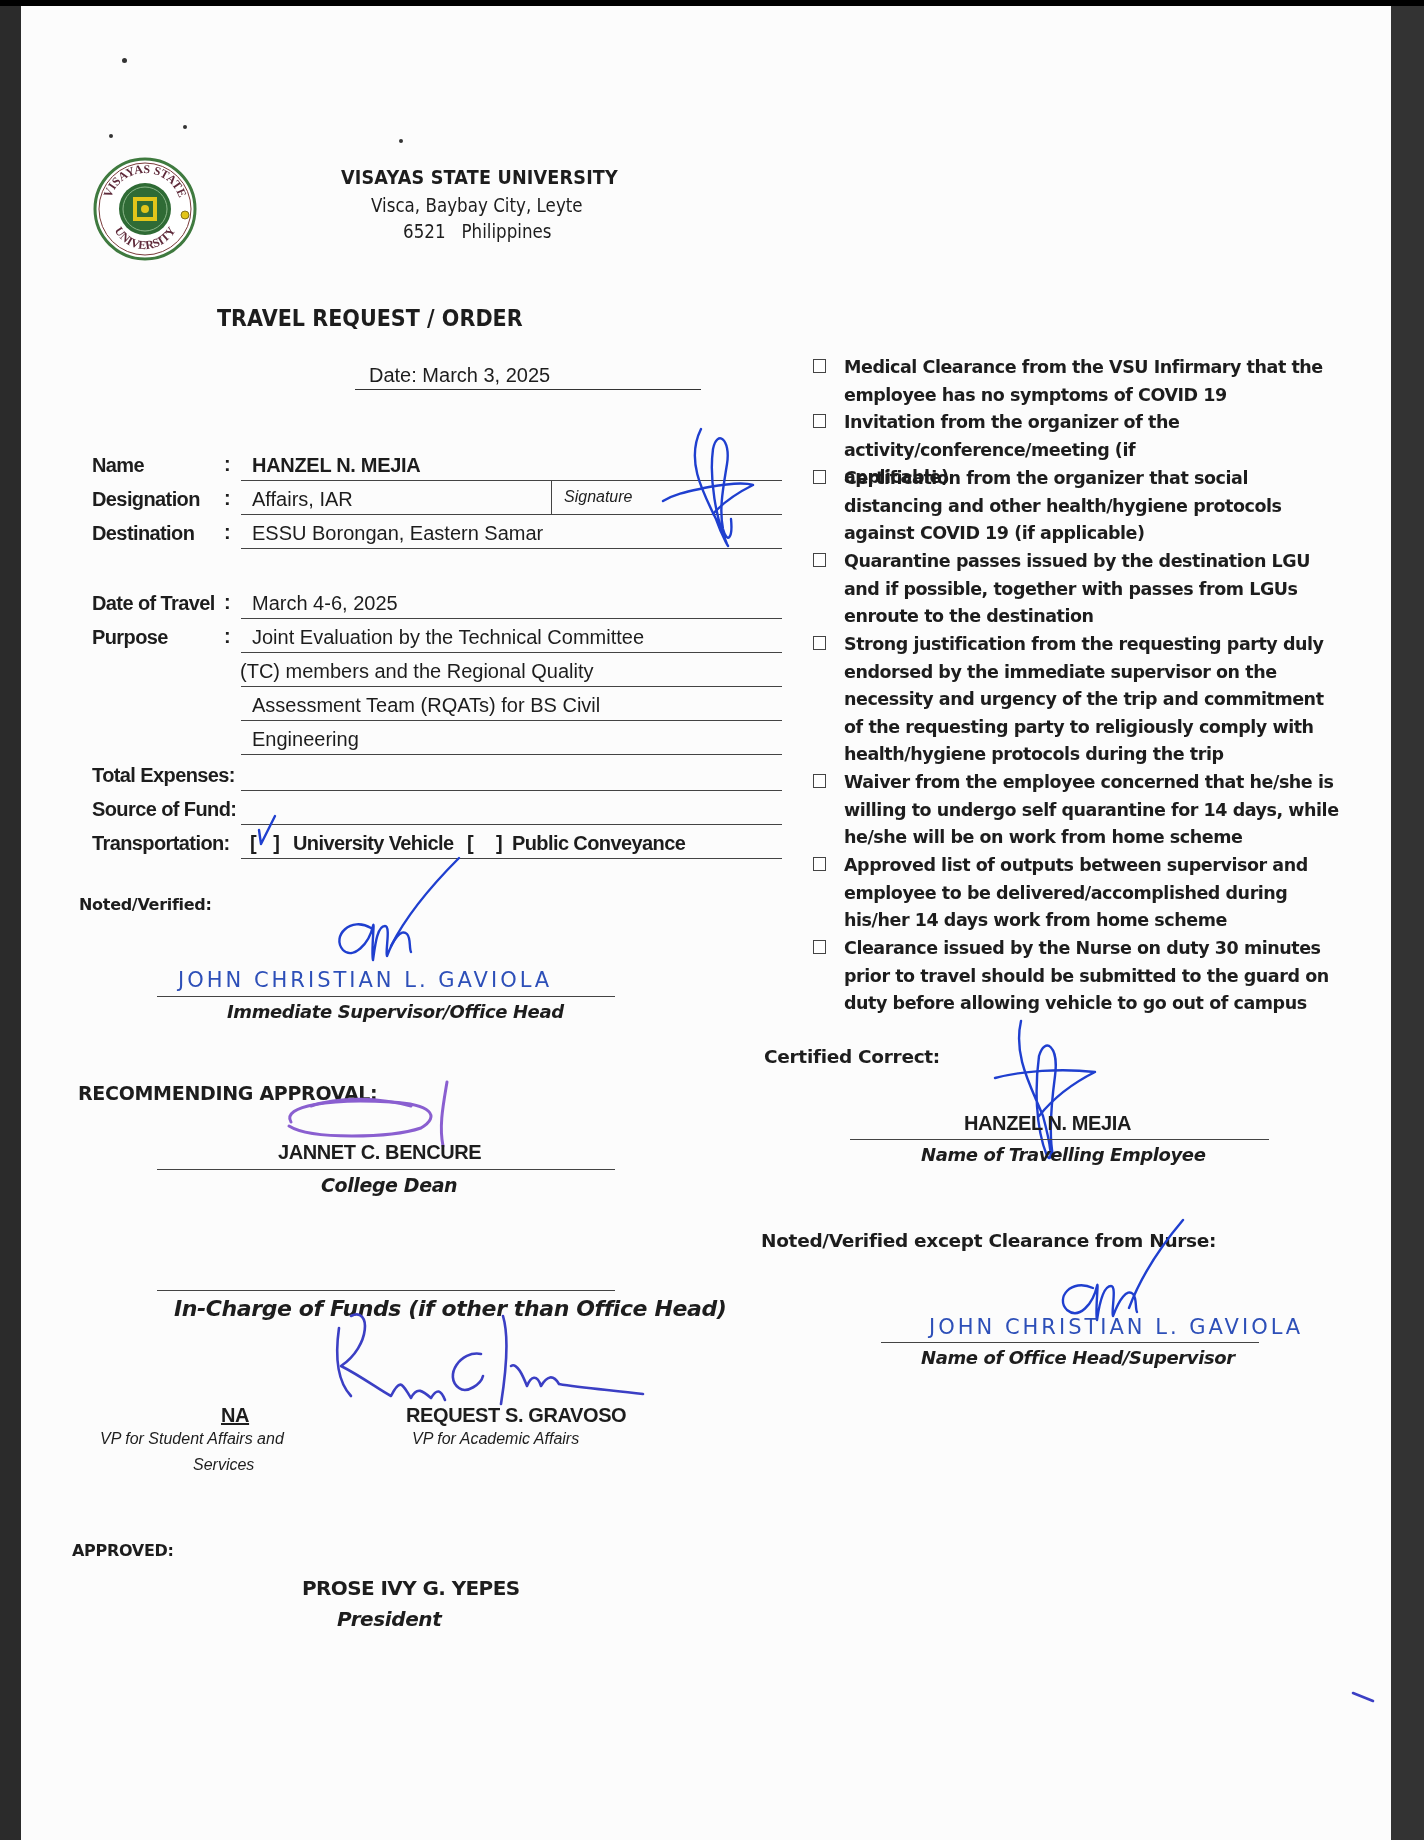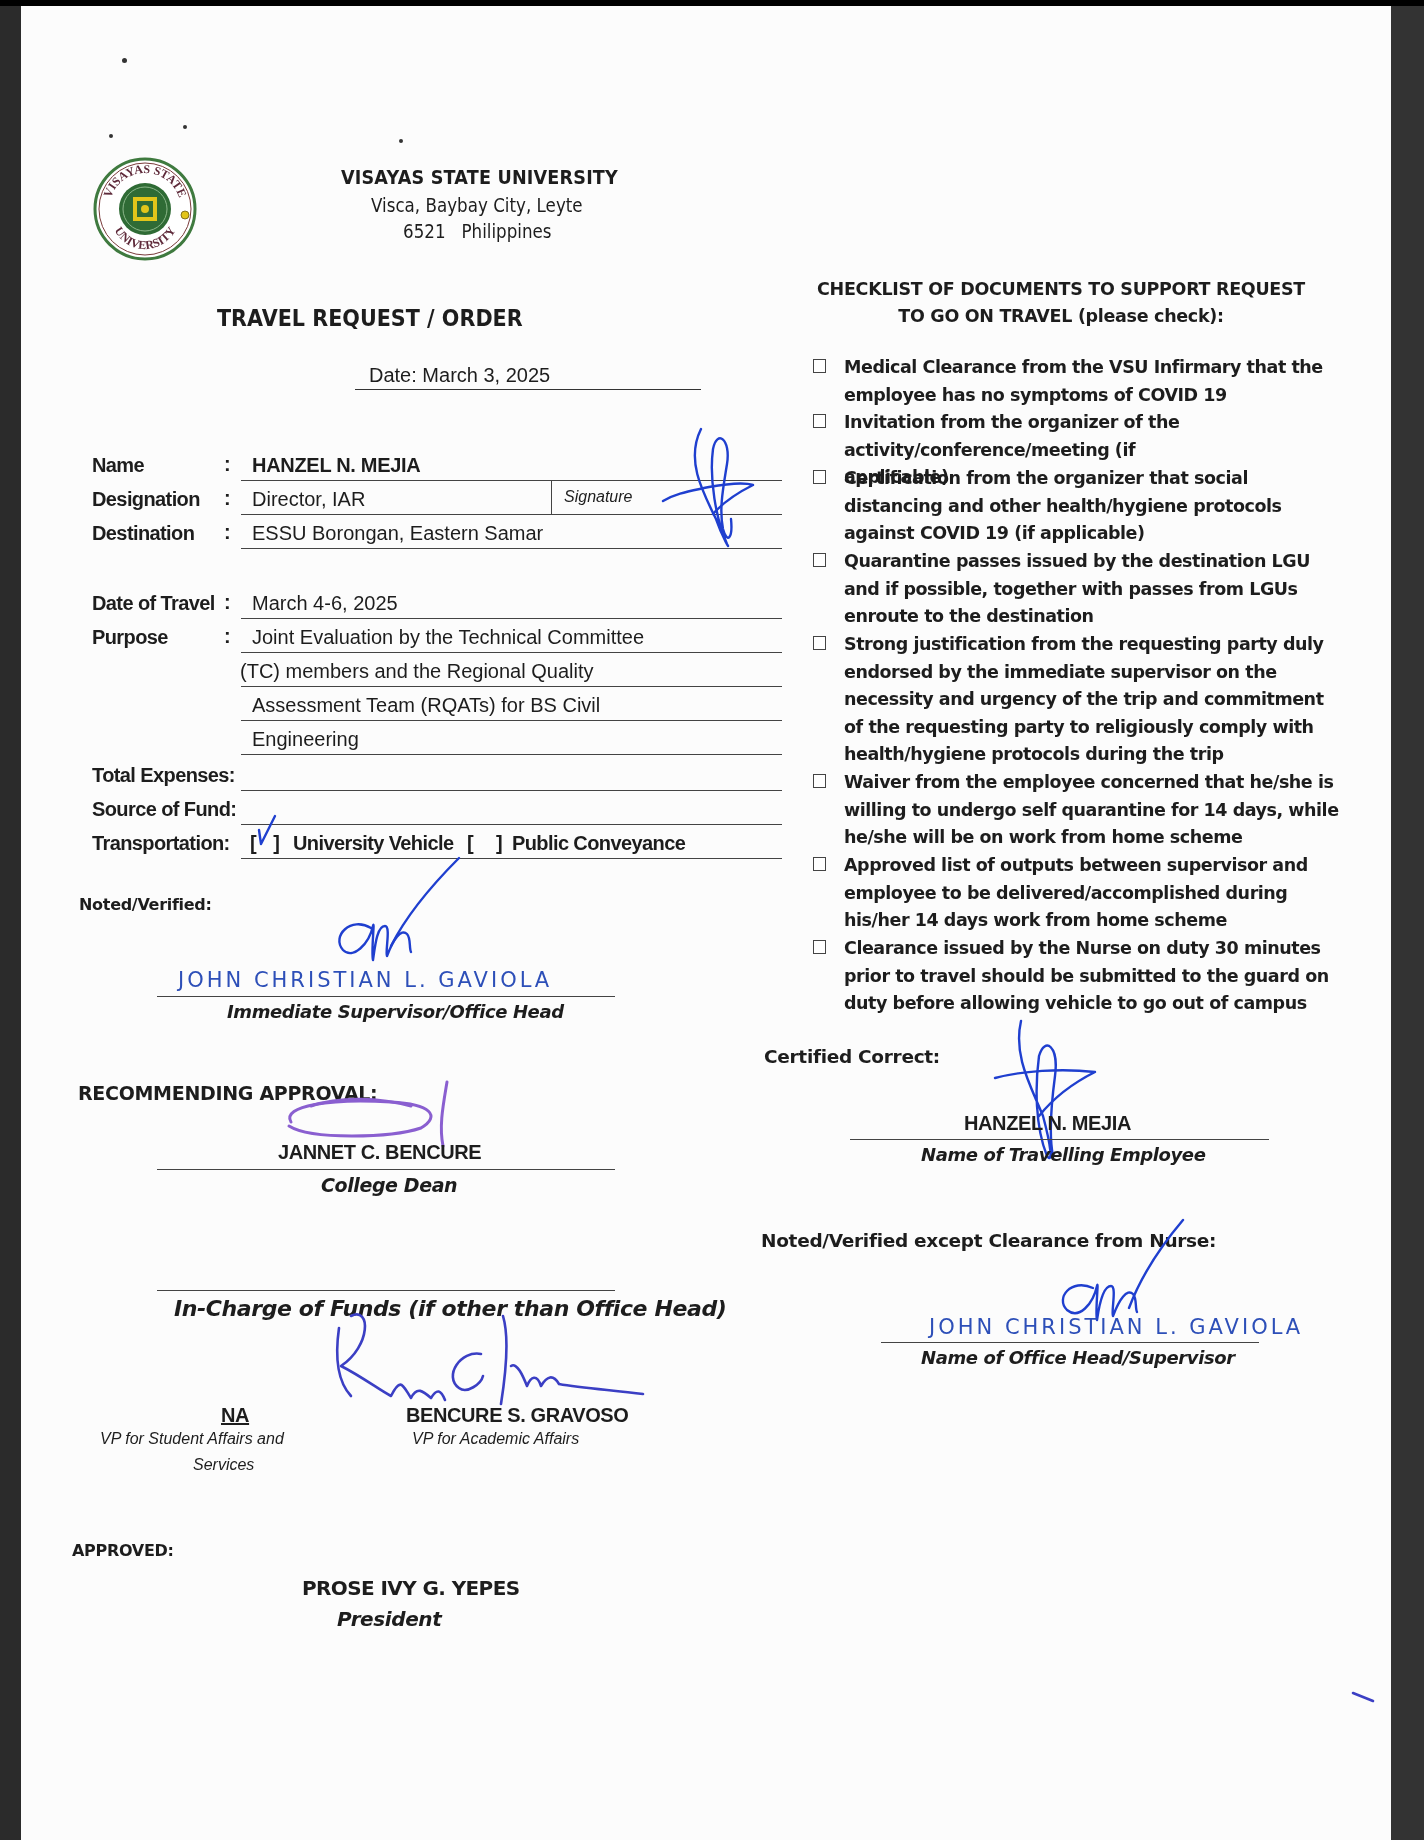--- a/index.html
+++ b/index.html
@@ -94,21 +94,21 @@
   <div class="abs date-line"></div>
   <div class="abs date-text">Date: March 3, 2025</div>
 
   <div class="abs flabel" style="left:71px;top:448px;">Name</div>
   <div class="abs fcolon" style="left:203px;top:447px;">:</div>
   <div class="abs fval b" style="left:231px;top:448px;letter-spacing:-0.3px;">HANZEL N. MEJIA</div>
   <div class="uline" style="left:220px;top:474px;width:541px;"></div>
 
   <div class="abs flabel" style="left:71px;top:482px;">Designation</div>
   <div class="abs fcolon" style="left:203px;top:481px;">:</div>
-  <div class="abs fval" style="left:231px;top:482px;">Director, IAR</div>
+  <div class="abs fval" style="left:231px;top:482px;">Affairs, IAR</div>
   <div class="abs" style="left:530px;top:475px;width:0;height:33px;border-left:1.5px solid #444;"></div>
   <div class="abs roleplain" style="left:543px;top:482px;">Signature</div>
   <div class="uline" style="left:220px;top:508px;width:541px;"></div>
 
   <div class="abs flabel" style="left:71px;top:516px;">Destination</div>
   <div class="abs fcolon" style="left:203px;top:515px;">:</div>
   <div class="abs fval" style="left:231px;top:516px;">ESSU Borongan, Eastern Samar</div>
   <div class="uline" style="left:220px;top:542px;width:541px;"></div>
 
   <svg class="sig" style="left:640px;top:413px;" width="110" height="140">
@@ -143,24 +143,20 @@
   <div class="abs flabel" style="left:71px;top:826px;">Transportation:</div>
   <div class="abs fval b" style="left:229px;top:826px;">[&nbsp;&nbsp;&nbsp;]</div>
   <svg class="sig" style="left:232px;top:806px;" width="30" height="40">
     <path d="M6,18 L8,32 L22,4"></path>
   </svg>
   <div class="abs flabel" style="left:272px;top:826px;">University Vehicle</div>
   <div class="abs fval b" style="left:446px;top:826px;">[&nbsp;&nbsp;&nbsp;&nbsp;]</div>
   <div class="abs flabel" style="left:491px;top:826px;">Public Conveyance</div>
   <div class="uline" style="left:220px;top:852px;width:541px;"></div>
 
-  <div class="abs chk-title">
-    <div>CHECKLIST OF DOCUMENTS TO SUPPORT REQUEST</div>
-    <div>TO GO ON TRAVEL (please check):</div>
-  </div>
 
   <div class="chk-item" style="top:348px;">
     <div class="chk-box"></div>
     <div class="chk-text">Medical Clearance from the VSU Infirmary that the employee has no symptoms of COVID 19</div>
   </div>
   <div class="chk-item" style="top:403px;">
     <div class="chk-box"></div>
     <div class="chk-text" style="width:400px;">Invitation from the organizer of the activity/conference/meeting (if applicable)</div>
   </div>
   <div class="chk-item" style="top:459px;">
@@ -213,21 +209,21 @@
   <svg class="sig navy" style="left:310px;top:1300px;" width="340" height="120">
     <path d="M8,22 C4,50 6,75 20,90"></path>
     <path d="M20,10 C40,0 40,40 10,60 C30,70 50,85 60,90 C70,70 72,80 80,92 C86,80 92,85 100,92 C106,82 110,84 114,94"></path>
     <path d="M150,48 C130,44 112,70 128,82 C136,88 150,78 152,70"></path>
     <path d="M172,10 C178,30 176,60 170,98"></path>
     <path d="M180,60 C186,56 192,70 196,80 C200,70 206,68 210,80 C216,70 222,68 228,78 C250,82 280,84 312,88"></path>
   </svg>
   <div class="abs signame" style="left:200px;top:1398px;text-decoration:underline;">NA</div>
   <div class="abs roleplain" style="left:79px;top:1424px;">VP for Student Affairs and</div>
   <div class="abs roleplain" style="left:172px;top:1450px;">Services</div>
-  <div class="abs signame" style="left:385px;top:1398px;">BENCURE S. GRAVOSO</div>
+  <div class="abs signame" style="left:385px;top:1398px;">REQUEST S. GRAVOSO</div>
   <div class="abs roleplain" style="left:391px;top:1424px;">VP for Academic Affairs</div>
 
   <div class="abs sect" style="left:743px;top:1040px;font-size:18.5px;">Certified Correct:</div>
   <svg class="sig" style="left:970px;top:1010px;" width="140" height="150">
     <path d="M30,5 C22,40 40,70 52,100 C60,130 62,148 56,140 C44,110 44,70 48,40 C54,20 68,30 64,60 C60,90 58,120 62,140"></path>
     <path d="M4,62 C30,55 70,52 104,56 C84,66 64,80 48,100"></path>
   </svg>
   <div class="abs signame" style="left:943px;top:1106px;">HANZEL N. MEJIA</div>
   <div class="uline" style="left:829px;top:1133px;width:419px;"></div>
   <div class="abs role" style="left:900px;top:1138px;">Name of Travelling Employee</div>

